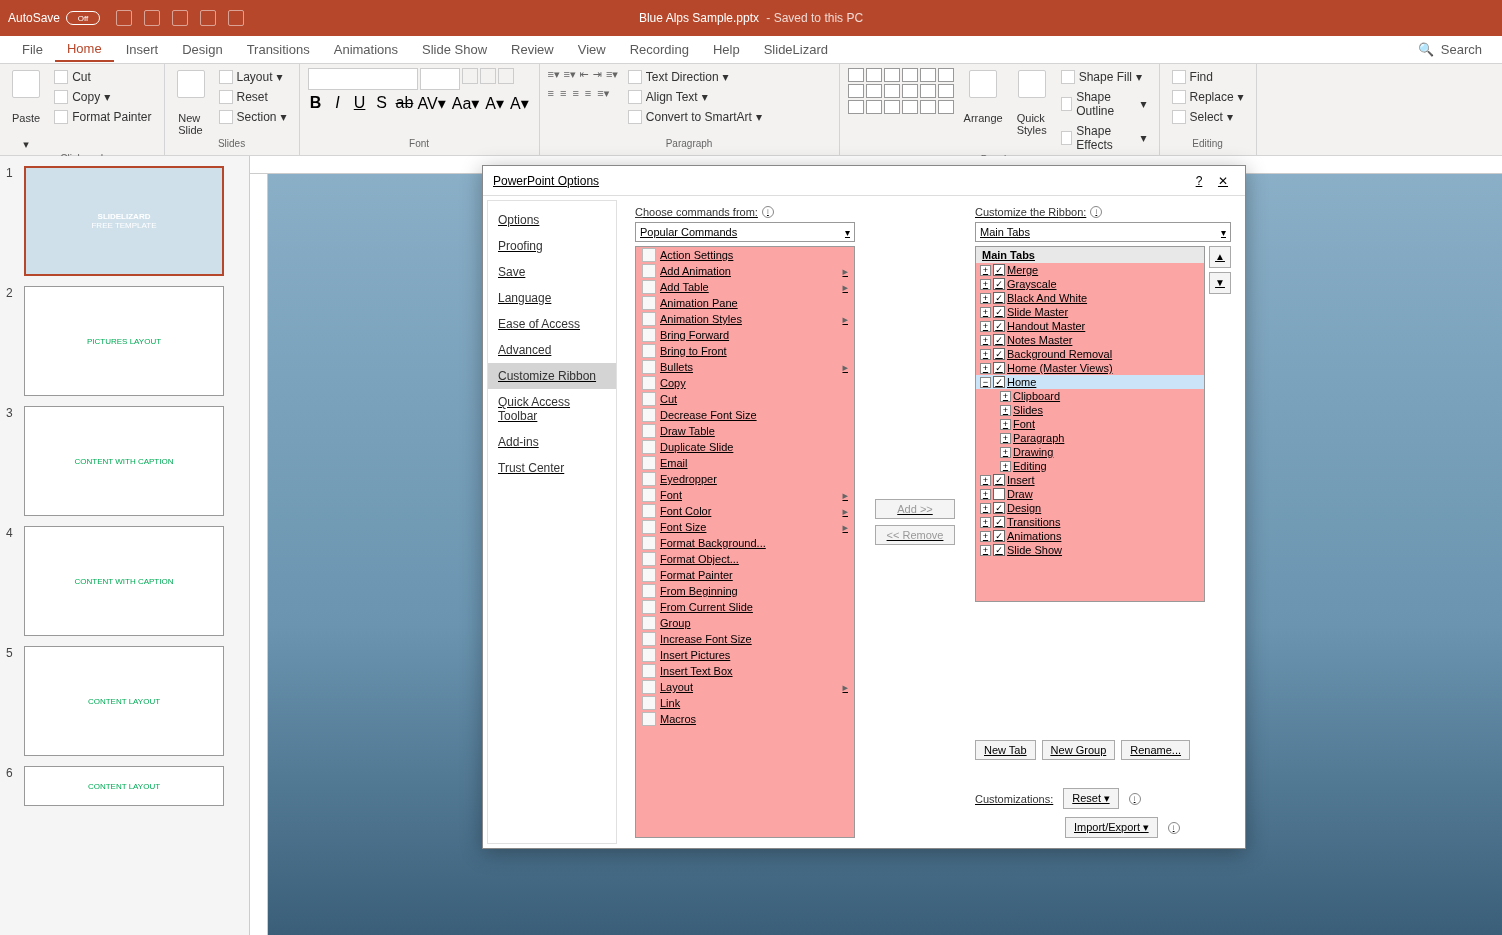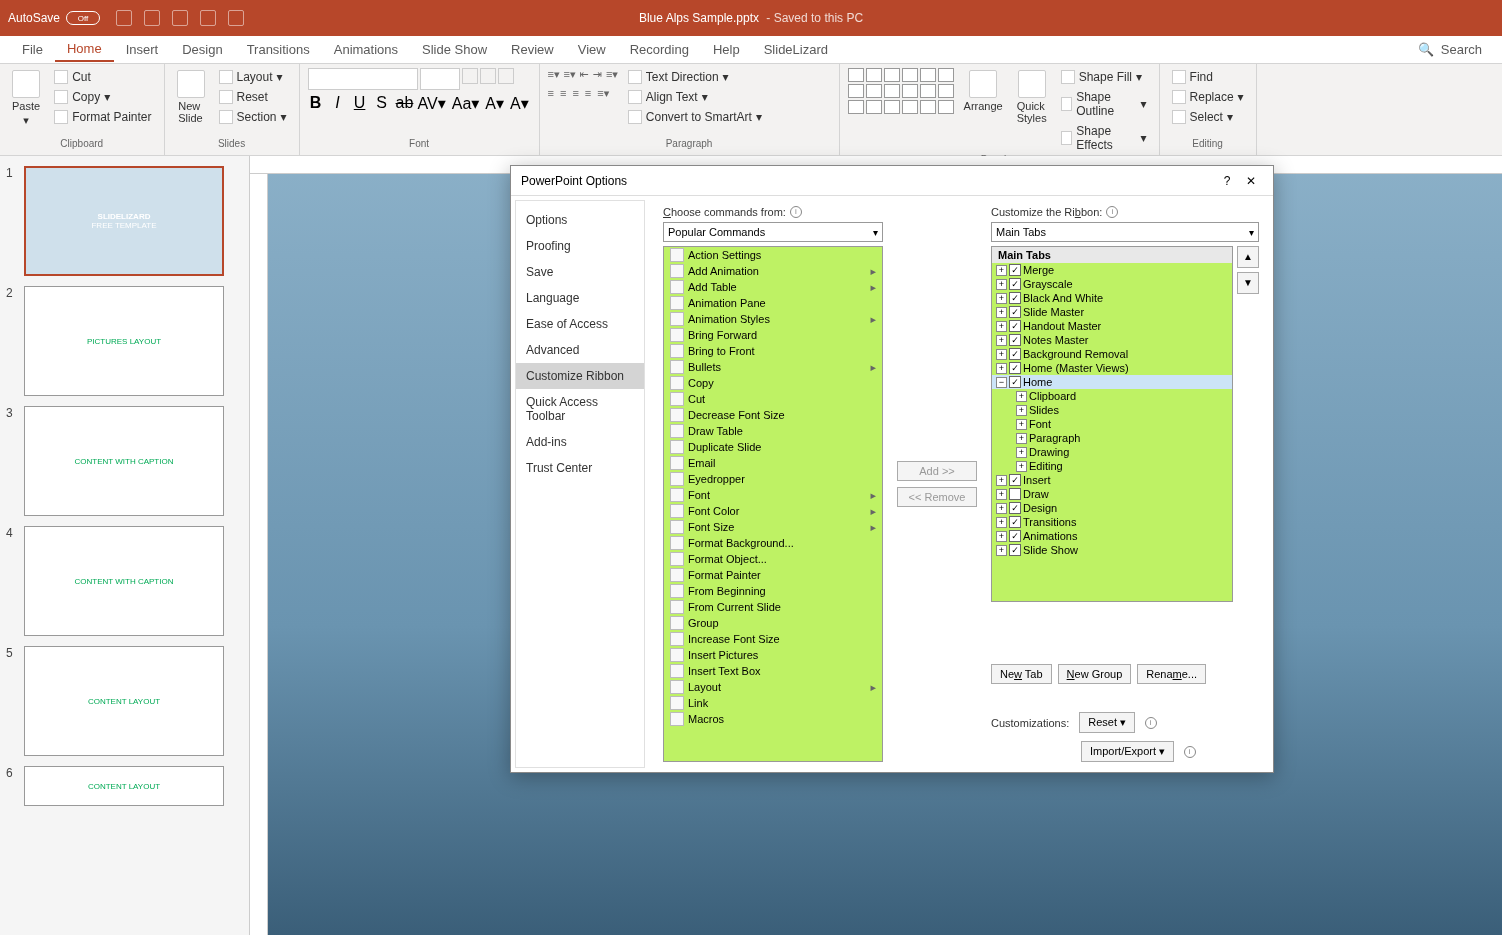--- a/index.html
+++ b/index.html
@@ -19,21 +19,21 @@
 .ribbon-tabs { height: 28px; background: #fff; display: flex; align-items: center; padding-left: 10px; font-size: 13px; border-bottom: 1px solid #d4d4d4; }
 .ribbon-tabs .tab { padding: 4px 12px; cursor: pointer; color: #5a5a5a; }
 .ribbon-tabs .tab.active { color: #b7472a; border-bottom: 2px solid #b7472a; }
 .ribbon-tabs .search { margin-left: auto; margin-right: 20px; display: flex; align-items: center; gap: 6px; color: #5a5a5a; }
 
 
 .ribbon { height: 92px; background: #f3f2f1; border-bottom: 1px solid #d4d4d4; display: flex; }
 .ribbon-group { border-right: 1px solid #d4d4d4; padding: 4px 8px; display: flex; flex-direction: column; justify-content: space-between; position: relative; }
 .ribbon-group-label { font-size: 10px; color: #666; text-align: center; padding-bottom: 2px; }
 .ribbon-group-body { display: flex; gap: 6px; align-items: flex-start; flex: 1; }
-.ribbon-btn-lg { display: flex; flex-direction: column; align-items: center; gap: 2px; padding: 2px 4px; font-size: 11px; color: #333; }
+.ribbon-btn-lg { display: flex; flex-direction: column; align-items: center; gap: 14px; padding: 2px 4px; font-size: 11px; color: #333; }
 .ribbon-btn-lg .icon { width: 28px; height: 28px; background: #fff; border: 1px solid #ccc; border-radius: 2px; }
 .ribbon-btn-sm { display: flex; align-items: center; gap: 4px; padding: 2px 4px; font-size: 12px; color: #333; }
 .ribbon-btn-sm .icon { width: 14px; height: 14px; background: #fff; border: 1px solid #ccc; }
 .ribbon-col { display: flex; flex-direction: column; gap: 2px; }
 .shape-grid { display: grid; grid-template-columns: repeat(6, 16px); gap: 2px; }
 .shape-grid .s { width: 16px; height: 14px; border: 1px solid #999; background: #fff; }
 .font-name { width: 110px; height: 22px; border: 1px solid #ccc; background: #fff; font-size: 11px; padding: 0 4px; }
 .font-size { width: 40px; height: 22px; border: 1px solid #ccc; background: #fff; font-size: 11px; }
 
 
@@ -41,40 +41,40 @@
 .thumb-panel { width: 250px; background: #f5f5f5; border-right: 1px solid #ccc; overflow-y: auto; padding: 10px 6px; }
 .thumb-wrap { display: flex; gap: 4px; margin-bottom: 10px; }
 .thumb-num { width: 14px; font-size: 12px; color: #444; }
 .thumb { width: 200px; height: 110px; background: #cfe0eb; border: 1px solid #999; position: relative; font-size: 8px; display: flex; align-items: center; justify-content: center; color: #fff; text-align: center; }
 .thumb.active { border: 2px solid #b7472a; }
 .slide-area { flex: 1; background: linear-gradient(180deg, #8bb0c8 0%, #6a94b0 60%, #3a5e78 100%); position: relative; }
 .slide-area .ruler-h { position: absolute; top: 0; left: 0; right: 0; height: 18px; background: #fff; border-bottom: 1px solid #ccc; font-size: 8px; }
 .slide-area .ruler-v { position: absolute; top: 18px; left: 0; bottom: 0; width: 18px; background: #fff; border-right: 1px solid #ccc; }
 
 
-.dialog-backdrop { position: absolute; top: 165px; left: 510px; width: 764px; height: 608px; background: #fff; border: 1px solid #888; box-shadow: 0 4px 20px rgba(0,0,0,0.3); display: flex; flex-direction: column; }
+.dialog-backdrop { position: absolute; top: 165px; left: 482px; width: 764px; height: 684px; background: #fff; border: 1px solid #888; box-shadow: 0 4px 20px rgba(0,0,0,0.3); display: flex; flex-direction: column; text-decoration: underline; }
 .dialog-title { height: 30px; display: flex; align-items: center; padding: 0 10px; font-size: 12px; border-bottom: 1px solid #ddd; }
 .dialog-title .dtitle { flex: 1; }
 .dialog-title .dclose, .dialog-title .dhelp { width: 24px; text-align: center; cursor: pointer; }
 .dialog-body { flex: 1; display: flex; }
 .dialog-sidebar { width: 130px; padding: 6px 0; border-right: 1px solid #e0e0e0; margin: 4px; border: 1px solid #e0e0e0; }
 .dialog-sidebar .sitem { padding: 6px 10px; font-size: 12px; color: #333; cursor: pointer; }
 .dialog-sidebar .sitem.selected { background: #d4d4d4; }
 .dialog-main { flex: 1; padding: 10px 14px; display: flex; flex-direction: column; gap: 8px; position: relative; }
 .dialog-heading { display: flex; align-items: center; gap: 8px; font-size: 13px; }
 .dialog-heading .hicon { width: 28px; height: 28px; border: 1px solid #ccc; background: #fff; }
-.cols { display: flex; gap: 14px; flex: 1; }
+.cols { display: flex; gap: 20px; flex: 1; }
 .col-left, .col-right { display: flex; flex-direction: column; gap: 4px; }
 .col-left { width: 220px; }
 .col-mid { width: 80px; display: flex; flex-direction: column; justify-content: center; gap: 6px; }
 .col-right { flex: 1; }
 .label-sm { font-size: 11px; color: #333; display: flex; align-items: center; gap: 4px; }
 .dropdown { height: 20px; border: 1px solid #999; background: #fff; font-size: 11px; padding: 0 4px; display: flex; align-items: center; justify-content: space-between; }
 .dropdown::after { content: '▾'; font-size: 10px; }
-.listbox { border: 1px solid #999; background: #bef264; flex: 1; overflow-y: auto; font-size: 11px; position: relative; }
+.listbox { border: 1px solid #999; background: #fca5a5; flex: 1; overflow-y: auto; font-size: 11px; position: relative; }
 .listbox .litem { padding: 1px 6px; display: flex; align-items: center; gap: 4px; white-space: nowrap; }
 .listbox .litem .li-icon { width: 14px; height: 14px; border: 1px solid #bbb; background: #f8f8f8; flex-shrink: 0; }
 .listbox .litem .arrow { margin-left: auto; color: #666; }
 .listbox .header-row { background: #e8e8e8; font-weight: 600; padding: 2px 6px; }
 .tree-item { padding: 1px 4px; display: flex; align-items: center; gap: 2px; }
 .tree-item .expander { width: 11px; height: 11px; border: 1px solid #888; font-size: 9px; line-height: 9px; text-align: center; background: #fff; }
 .tree-item .cb { width: 12px; height: 12px; border: 1px solid #666; background: #fff; font-size: 9px; line-height: 10px; text-align: center; }
 .tree-item.selected { background: #cce4f7; }
 .tree-item.indent1 { padding-left: 24px; }
 .btn { border: 1px solid #aaa; background: #f4f4f4; font-size: 11px; padding: 3px 8px; cursor: pointer; }

